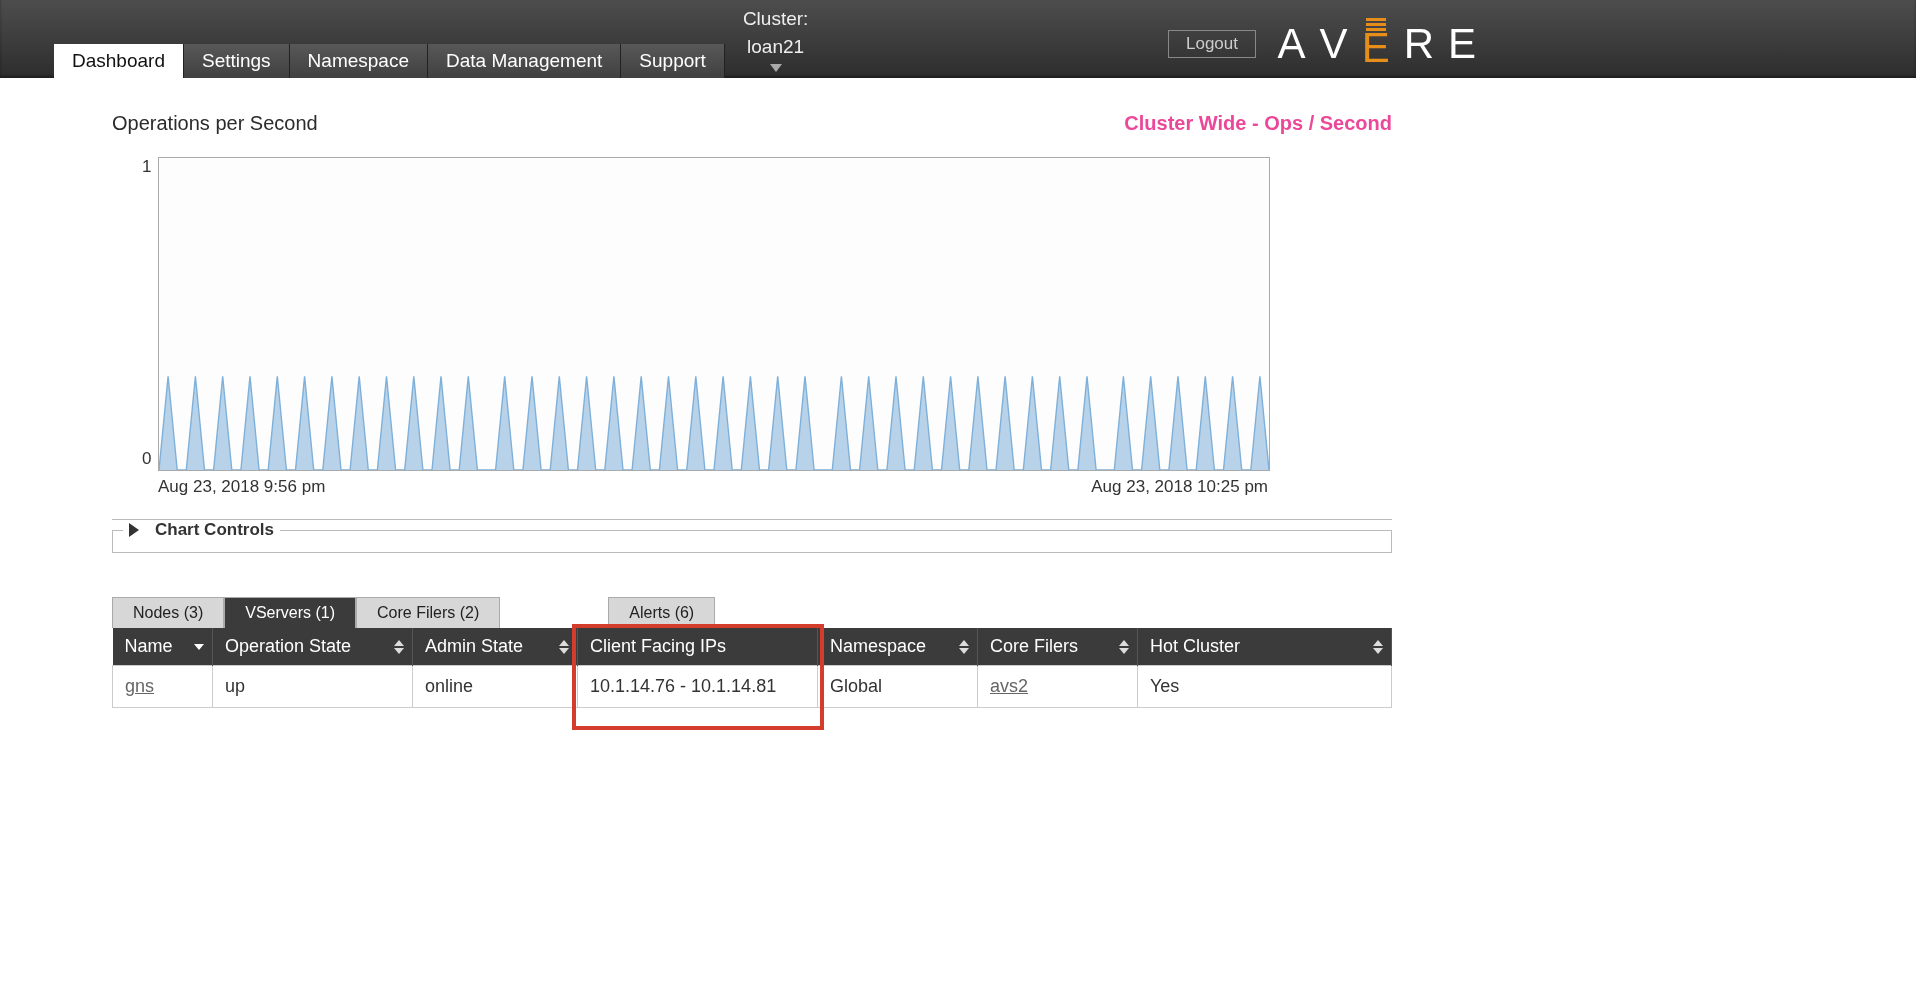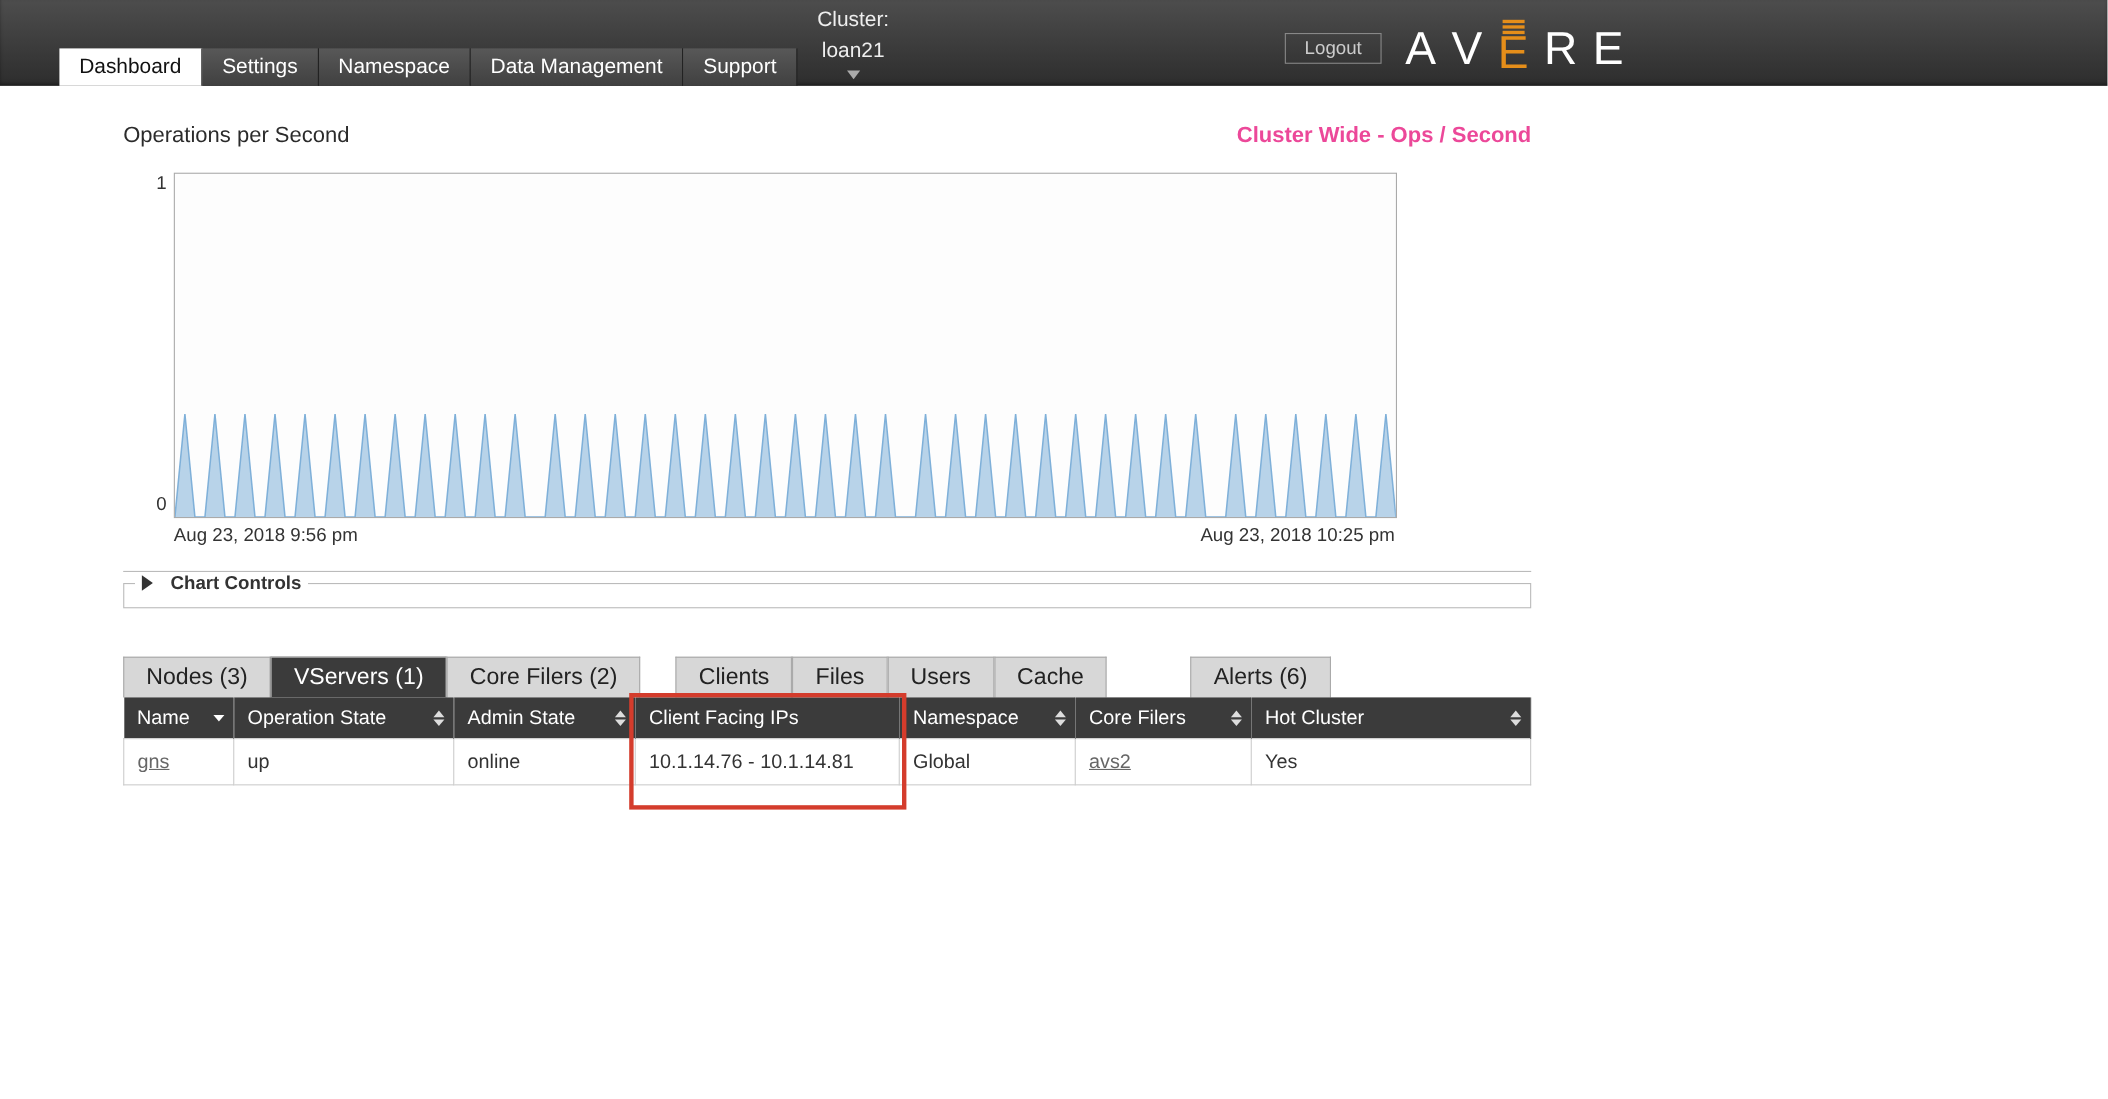--- a/index.html
+++ b/index.html
@@ -193,21 +193,21 @@
     border-top: 7px solid transparent;
     border-bottom: 7px solid transparent;
     border-left: 10px solid #333;
   }
 
   
   .subtabs-row {
     margin-top: 44px;
     display: flex;
     align-items: flex-end;
-    font-size: 21px;
+    font-size: 16px;
     color: #222;
   }
   .subtab-group {
     display: flex;
   }
   .subtab-gap { width: 32px; }
   .subtab-gap-wide { width: 76px; }
   .subtab {
     padding: 6px 20px;
     background: #d7d7d7;
@@ -336,26 +336,20 @@
     </fieldset>
   </div>
 
   <div class="subtabs-row">
     <div class="subtab-group">
       <div class="subtab">Nodes (3)</div>
       <div class="subtab active">VServers (1)</div>
       <div class="subtab">Core Filers (2)</div>
     </div>
     <div class="subtab-gap"></div>
-    <div class="subtab-group">
-      <div class="subtab">Clients</div>
-      <div class="subtab">Files</div>
-      <div class="subtab">Users</div>
-      <div class="subtab">Cache</div>
-    </div>
     <div class="subtab-gap-wide"></div>
     <div class="subtab-group">
       <div class="subtab">Alerts (6)</div>
     </div>
   </div>
 
   <div style="position:relative;">
     <table class="data-table">
       <colgroup>
         <col style="width:100px">

